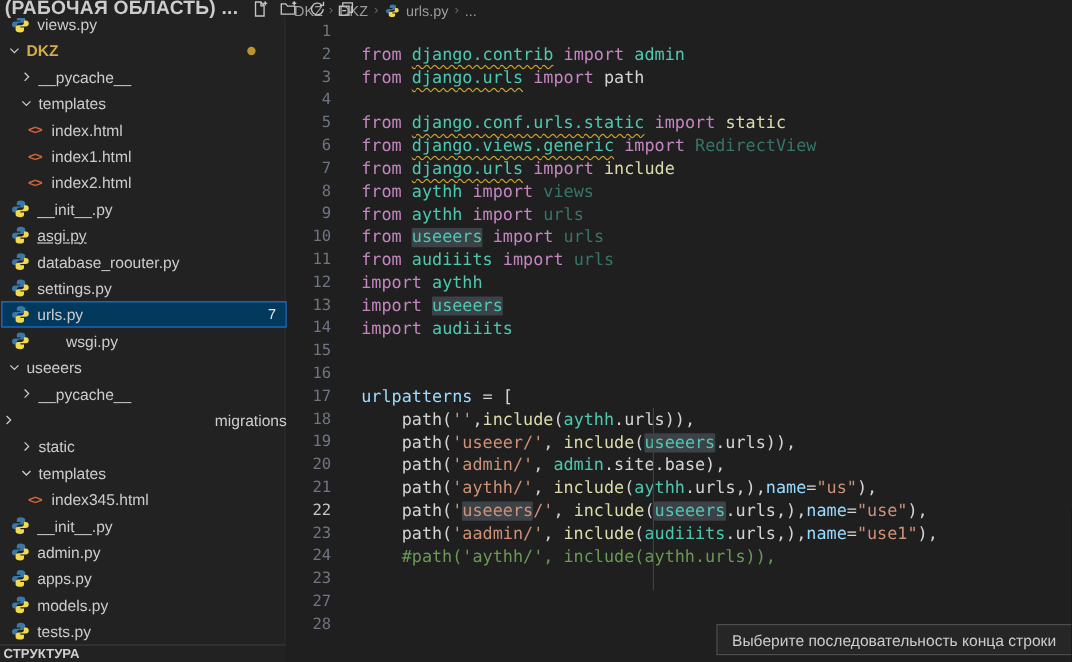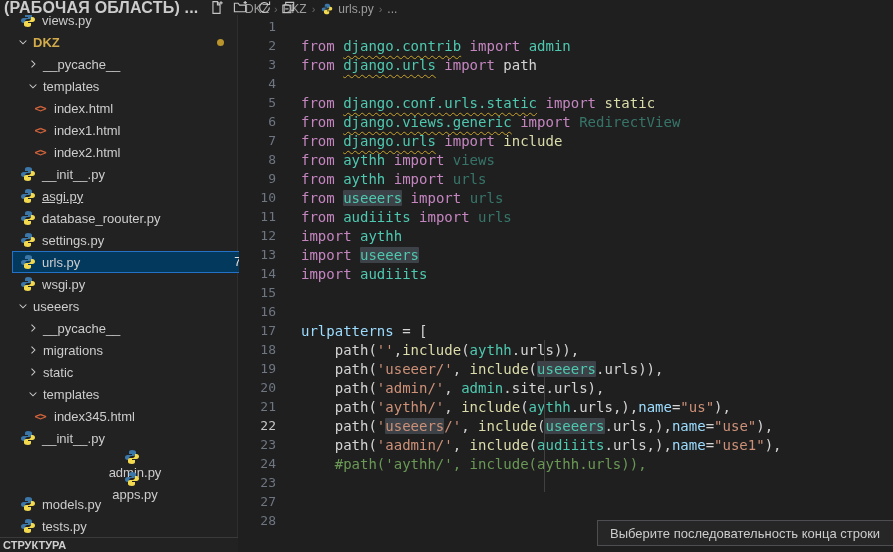--- a/index.html
+++ b/index.html
@@ -10,21 +10,21 @@
   
   .sidebar{ position:absolute; left:0; top:0; width:238px; height:552px;
             background:#222223; border-right:1px solid #2e2e2f; }
   .pane-header{ position:absolute; left:0; top:0; width:238px; height:15px;
                 background:#222223; z-index:5; display:flex; align-items:center;
                 padding-left:4px; }
   .pane-title{ font-size:16px; font-weight:bold; color:#cccccc; letter-spacing:.2px;
                white-space:nowrap; }
   .pane-icons{ display:flex; gap:9px; margin-left:10px; }
   .pane-icons svg{ display:block; }
-  .tree{ position:absolute; left:12px; top:9px; width:238px; }
+  .tree{ position:absolute; left:1px; top:9px; width:238px; }
   .trow{ position:relative; height:22px; display:flex; align-items:center;
          font-size:13px; color:#cccccc; cursor:pointer; white-space:nowrap; }
   .trow.sel{ background:#04395e; outline:1px solid #2472c8; outline-offset:-1px; }
   .chev{ width:12px; height:12px; margin-right:4px; flex:none; }
   .chev svg{ display:block; }
   .chev.exp svg{ transform:rotate(90deg); }
   .ficon{ width:16px; height:16px; margin-right:6px; flex:none;
           display:flex; align-items:center; justify-content:center; }
   .html-glyph{ color:#d4643a; font-family:"DejaVu Sans Mono",monospace;
                font-size:11px; font-weight:bold; letter-spacing:-1px; }
@@ -162,21 +162,21 @@
         <div class="trow sel" style="padding-left: 8px;">
           <span class="ficon">
             <svg width="16" height="16" viewBox="0 0 16 16">
               <path fill="#3b77a8" d="M8 1C6 1 5 1.8 5 3v2h3v1H3.5C2 6 1 7 1 8.5S2 11 3.5 11H5V9.5C5 8 6 7 7.5 7H10c1 0 2-.8 2-2V3c0-1.2-1.5-2-4-2z"></path>
               <path fill="#f3d94e" d="M8 15c2 0 3-.8 3-2v-2H8v-1h4.5c1.5 0 2.5-1 2.5-2.5S14 5 12.5 5H11v1.5C11 8 10 9 8.5 9H6c-1 0-2 .8-2 2v2c0 1.2 1.5 2 4 2z"></path>
             </svg>
           </span>
           <span class="lbl">urls.py</span>
           <span class="badge">7</span>
         </div>
-        <div class="trow" style="padding-left: 8px;">
+        <div class="trow" style="padding-left: 8px; gap: 24px;">
           <span class="ficon">
             <svg width="16" height="16" viewBox="0 0 16 16">
               <path fill="#3b77a8" d="M8 1C6 1 5 1.8 5 3v2h3v1H3.5C2 6 1 7 1 8.5S2 11 3.5 11H5V9.5C5 8 6 7 7.5 7H10c1 0 2-.8 2-2V3c0-1.2-1.5-2-4-2z"></path>
               <path fill="#f3d94e" d="M8 15c2 0 3-.8 3-2v-2H8v-1h4.5c1.5 0 2.5-1 2.5-2.5S14 5 12.5 5H11v1.5C11 8 10 9 8.5 9H6c-1 0-2 .8-2 2v2c0 1.2 1.5 2 4 2z"></path>
             </svg>
           </span>
           <span class="lbl">wsgi.py</span>
         </div>
         <div class="trow" style="padding-left: 5px;">
           <span class="chev exp">
@@ -187,34 +187,34 @@
           <span class="lbl">useeers</span>
         </div>
         <div class="trow" style="padding-left: 15px;">
           <span class="chev ">
             <svg width="12" height="12" viewBox="0 0 16 16">
               <path d="M6 3.5l4.5 4.5L6 12.5" stroke="#cccccc" stroke-width="1.4" fill="none"></path>
             </svg>
           </span>
           <span class="lbl">__pycache__</span>
         </div>
+        <div class="trow" style=" justify-content: space-between;">
+          <span class="chev ">
+            <svg width="12" height="12" viewBox="0 0 16 16">
+              <path d="M6 3.5l4.5 4.5L6 12.5" stroke="#cccccc" stroke-width="1.4" fill="none"></path>
+            </svg>
+          </span>
+          <span class="lbl">migrations</span>
+        </div>
         <div class="trow" style="padding-left: 15px;">
           <span class="chev ">
             <svg width="12" height="12" viewBox="0 0 16 16">
               <path d="M6 3.5l4.5 4.5L6 12.5" stroke="#cccccc" stroke-width="1.4" fill="none"></path>
             </svg>
           </span>
-          <span class="lbl">migrations</span>
-        </div>
-        <div class="trow" style="padding-left: 15px;">
-          <span class="chev ">
-            <svg width="12" height="12" viewBox="0 0 16 16">
-              <path d="M6 3.5l4.5 4.5L6 12.5" stroke="#cccccc" stroke-width="1.4" fill="none"></path>
-            </svg>
-          </span>
           <span class="lbl">static</span>
         </div>
         <div class="trow" style="padding-left: 15px;">
           <span class="chev exp">
             <svg width="12" height="12" viewBox="0 0 16 16">
               <path d="M6 3.5l4.5 4.5L6 12.5" stroke="#cccccc" stroke-width="1.4" fill="none"></path>
             </svg>
           </span>
           <span class="lbl">templates</span>
         </div>
@@ -226,30 +226,30 @@
         </div>
         <div class="trow" style="padding-left: 8px;">
           <span class="ficon">
             <svg width="16" height="16" viewBox="0 0 16 16">
               <path fill="#3b77a8" d="M8 1C6 1 5 1.8 5 3v2h3v1H3.5C2 6 1 7 1 8.5S2 11 3.5 11H5V9.5C5 8 6 7 7.5 7H10c1 0 2-.8 2-2V3c0-1.2-1.5-2-4-2z"></path>
               <path fill="#f3d94e" d="M8 15c2 0 3-.8 3-2v-2H8v-1h4.5c1.5 0 2.5-1 2.5-2.5S14 5 12.5 5H11v1.5C11 8 10 9 8.5 9H6c-1 0-2 .8-2 2v2c0 1.2 1.5 2 4 2z"></path>
             </svg>
           </span>
           <span class="lbl">__init__.py</span>
         </div>
-        <div class="trow" style="padding-left: 8px; flex-direction: column;">
+        <div class="trow" style="padding-left: 8px;">
           <span class="ficon">
             <svg width="16" height="16" viewBox="0 0 16 16">
               <path fill="#3b77a8" d="M8 1C6 1 5 1.8 5 3v2h3v1H3.5C2 6 1 7 1 8.5S2 11 3.5 11H5V9.5C5 8 6 7 7.5 7H10c1 0 2-.8 2-2V3c0-1.2-1.5-2-4-2z"></path>
               <path fill="#f3d94e" d="M8 15c2 0 3-.8 3-2v-2H8v-1h4.5c1.5 0 2.5-1 2.5-2.5S14 5 12.5 5H11v1.5C11 8 10 9 8.5 9H6c-1 0-2 .8-2 2v2c0 1.2 1.5 2 4 2z"></path>
             </svg>
           </span>
           <span class="lbl">admin.py</span>
         </div>
-        <div class="trow" style="padding-left: 8px; flex-direction: column;">
+        <div class="trow" style="padding-left: 8px;">
           <span class="ficon">
             <svg width="16" height="16" viewBox="0 0 16 16">
               <path fill="#3b77a8" d="M8 1C6 1 5 1.8 5 3v2h3v1H3.5C2 6 1 7 1 8.5S2 11 3.5 11H5V9.5C5 8 6 7 7.5 7H10c1 0 2-.8 2-2V3c0-1.2-1.5-2-4-2z"></path>
               <path fill="#f3d94e" d="M8 15c2 0 3-.8 3-2v-2H8v-1h4.5c1.5 0 2.5-1 2.5-2.5S14 5 12.5 5H11v1.5C11 8 10 9 8.5 9H6c-1 0-2 .8-2 2v2c0 1.2 1.5 2 4 2z"></path>
             </svg>
           </span>
           <span class="lbl">apps.py</span>
         </div>
         <div class="trow" style="padding-left: 8px; align-items: center;">
           <span class="ficon">
@@ -395,21 +395,21 @@
         <div class="cline">
           <span class="lnum">18</span>
           <span class="ltxt"><span class="pl">    path(</span><span class="str">''</span><span class="pl">,</span><span class="fn">include</span><span class="pl">(</span><span class="tl">aythh</span><span class="pl">.urls)),</span></span>
         </div>
         <div class="cline">
           <span class="lnum">19</span>
           <span class="ltxt"><span class="pl">    path(</span><span class="str">'useeer/'</span><span class="pl">, </span><span class="fn">include</span><span class="pl">(</span><span class="tl hl">useeers</span><span class="pl">.urls)),</span></span>
         </div>
         <div class="cline">
           <span class="lnum">20</span>
-          <span class="ltxt"><span class="pl">    path(</span><span class="str">'admin/'</span><span class="pl">, </span><span class="tl">admin</span><span class="pl">.site.urls),</span></span>
+          <span class="ltxt"><span class="pl">    path(</span><span class="str">'admin/'</span><span class="pl">, </span><span class="tl">admin</span><span class="pl">.site.base),</span></span>
         </div>
         <div class="cline">
           <span class="lnum">21</span>
           <span class="ltxt"><span class="pl">    path(</span><span class="str">'aythh/'</span><span class="pl">, </span><span class="fn">include</span><span class="pl">(</span><span class="tl">aythh</span><span class="pl">.urls,),</span><span class="var">name</span><span class="pl">=</span><span class="str">"us"</span><span class="pl">),</span></span>
         </div>
         <div class="cline">
           <span class="lnum active">22</span>
           <span class="ltxt"><span class="pl">    path(</span><span class="str">'</span><span class="str hl">useeers</span><span class="str">/'</span><span class="pl">, </span><span class="fn">include</span><span class="pl">(</span><span class="tl hl">useeers</span><span class="pl">.urls,),</span><span class="var">name</span><span class="pl">=</span><span class="str">"use"</span><span class="pl">),</span></span>
         </div>
         <div class="cline">

